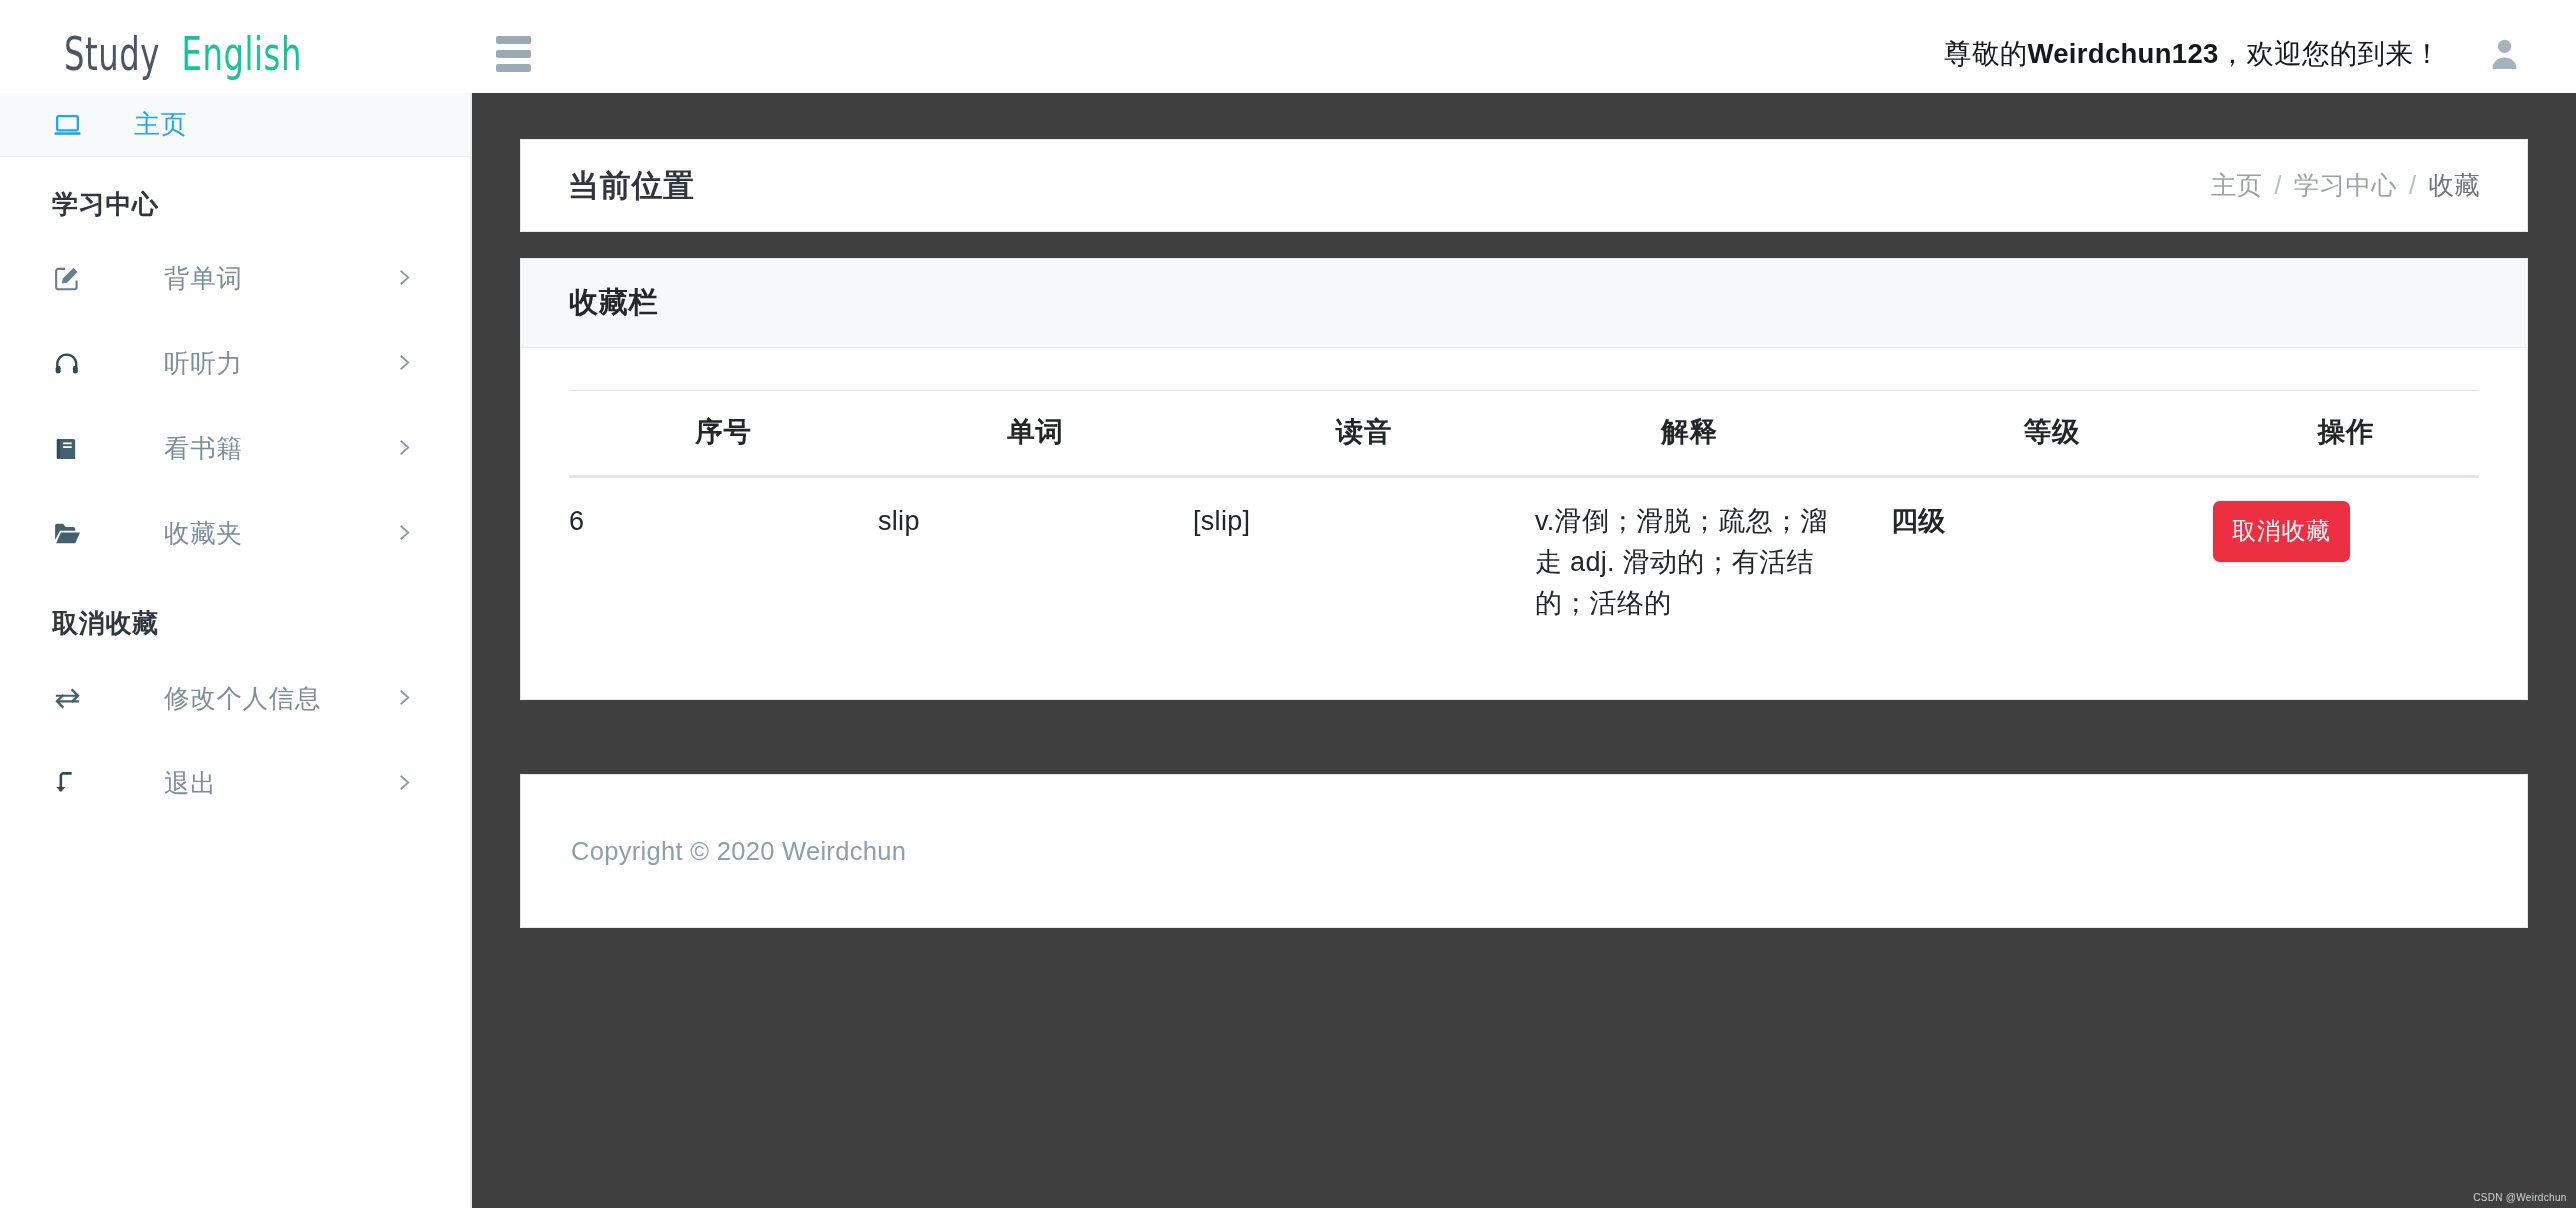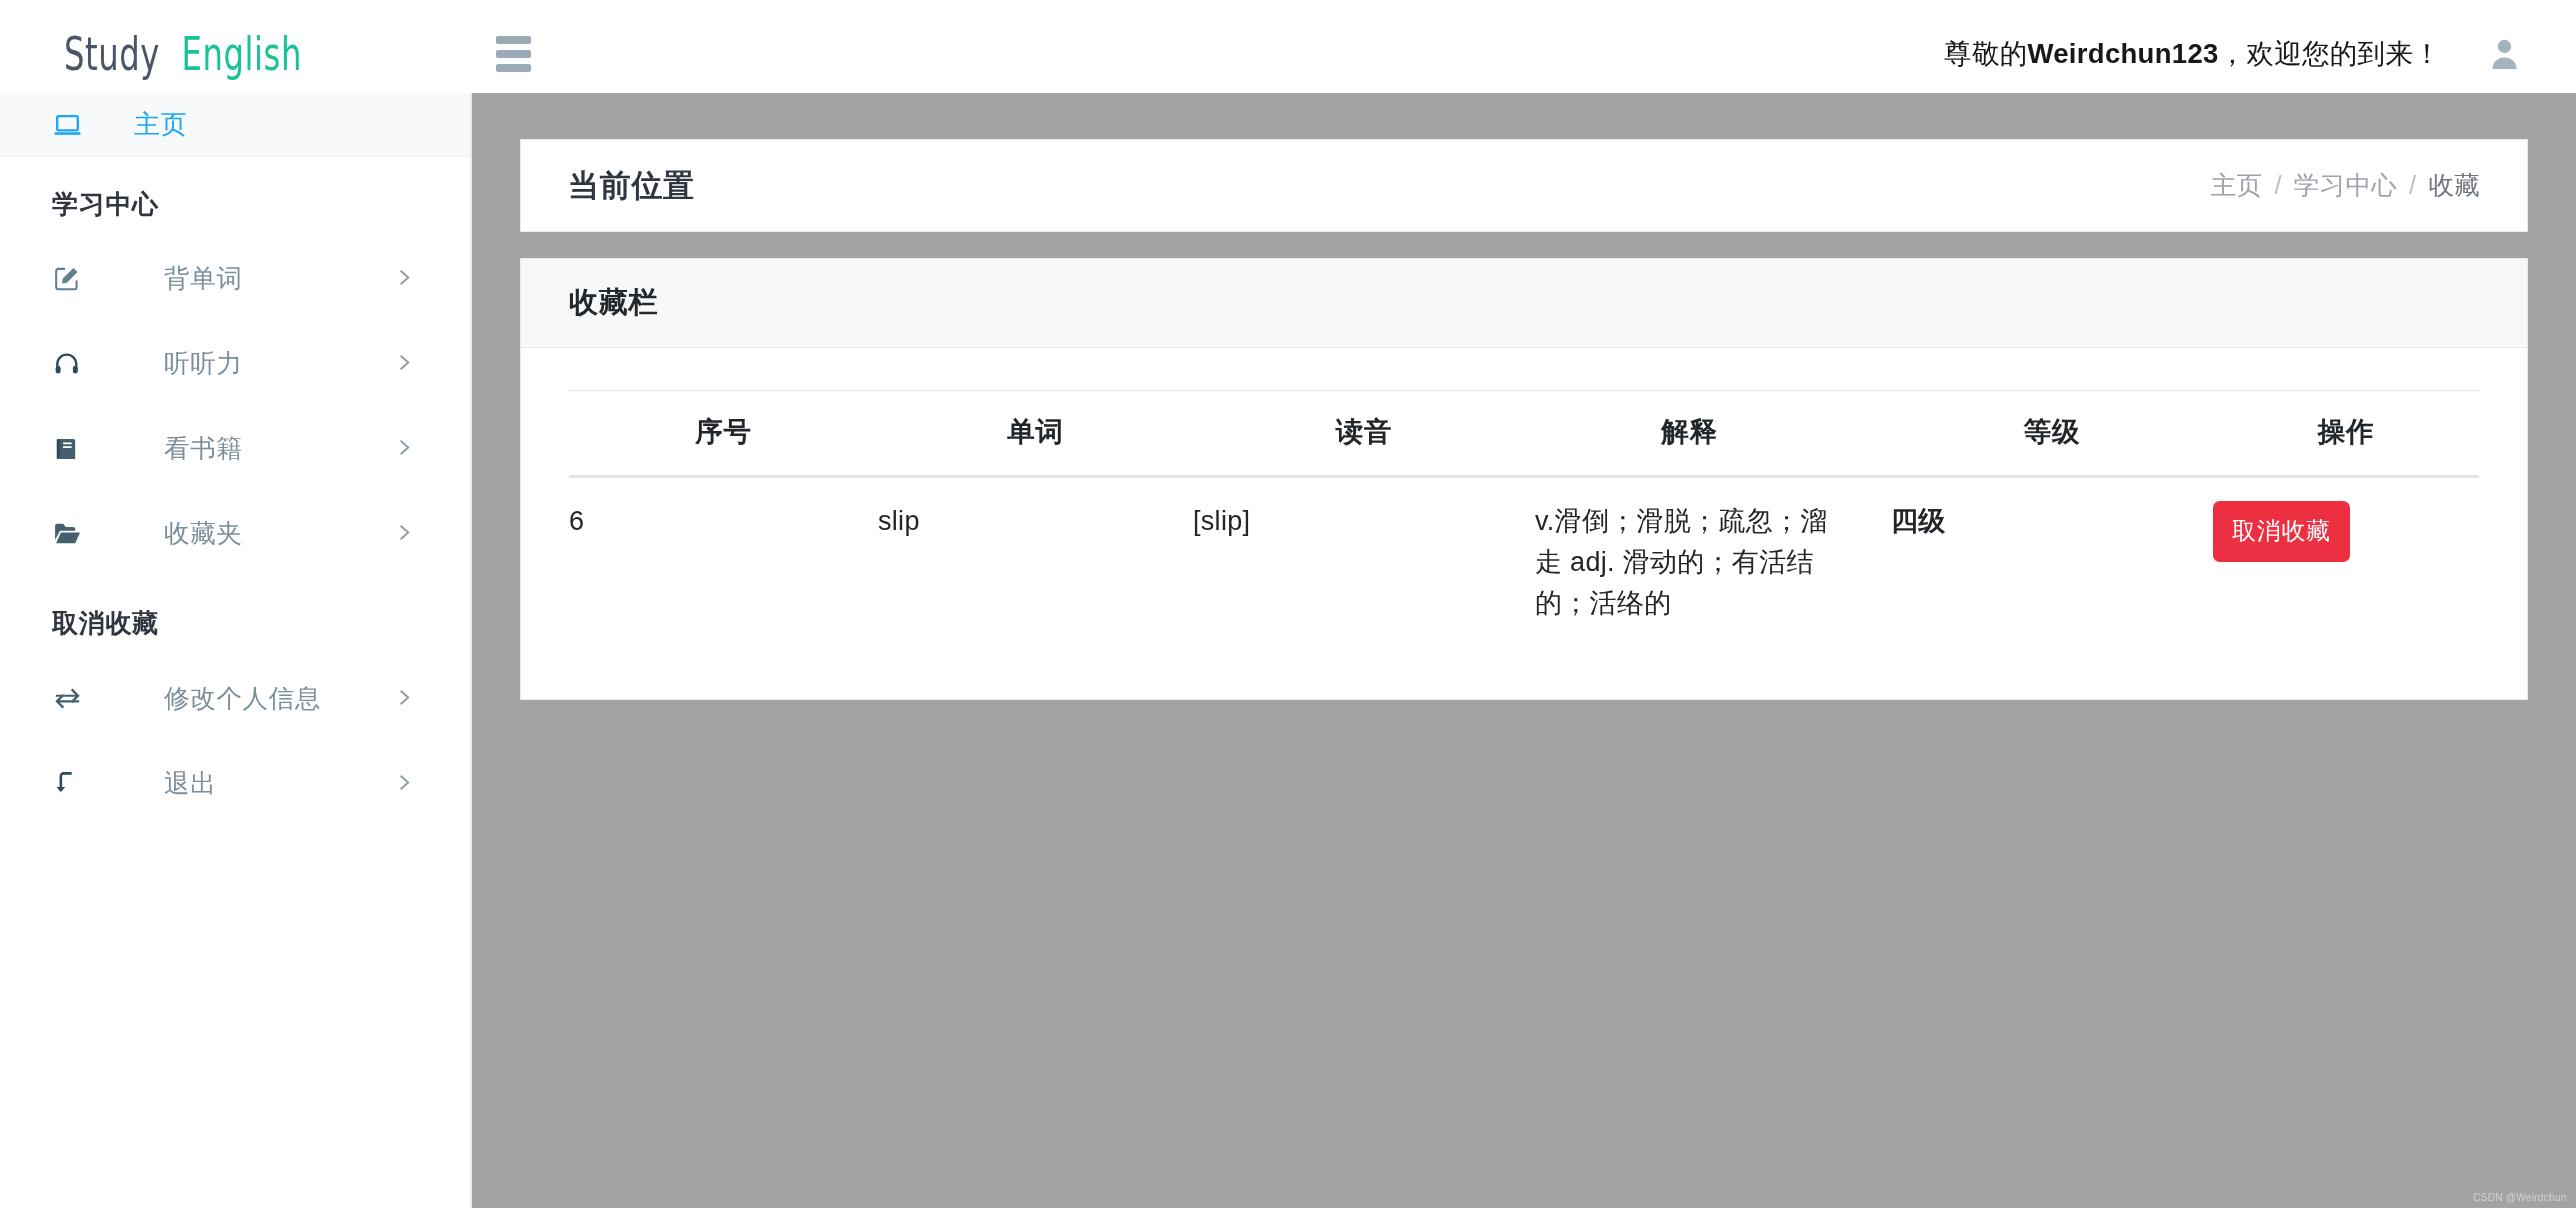--- a/index.html
+++ b/index.html
@@ -107,21 +107,21 @@
   }
   .nav-item .nav-chevron {
     margin-left: auto; margin-right: 55px;
     color: #8b9aa5;
   }
 
   
   .main {
     position: absolute; top: 93px; left: 472px;
     width: 2104px; height: 1116px;
-    background: #a3a3a3;
+    background: #404040;
     overflow: hidden;
   }
 
   .panel {
     background: #ffffff;
     margin: 46px 48px 0 48px;
     border: 0.7px solid #e7eaec;
   }
 
   
@@ -396,16 +396,19 @@
             <td class="col-level">四级</td>
             <td class="col-act">
               <button class="btn-danger">取消收藏</button>
             </td>
           </tr>
         </tbody>
       </table>
     </div>
   </div>
 
+  <div class="panel footer-panel">
+    <div class="footer-text">Copyright © 2020 Weirdchun</div>
+  </div>
 </div>
 
 <div class="watermark">CSDN @Weirdchun</div>
 
 
 </body></html>

